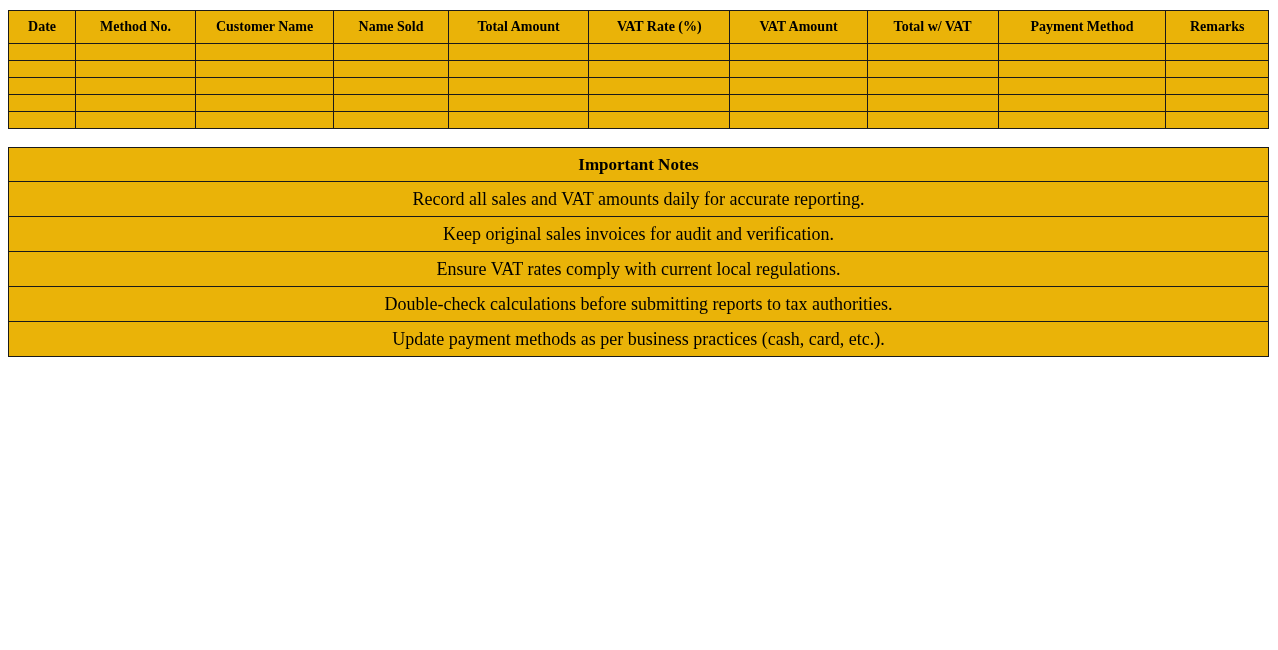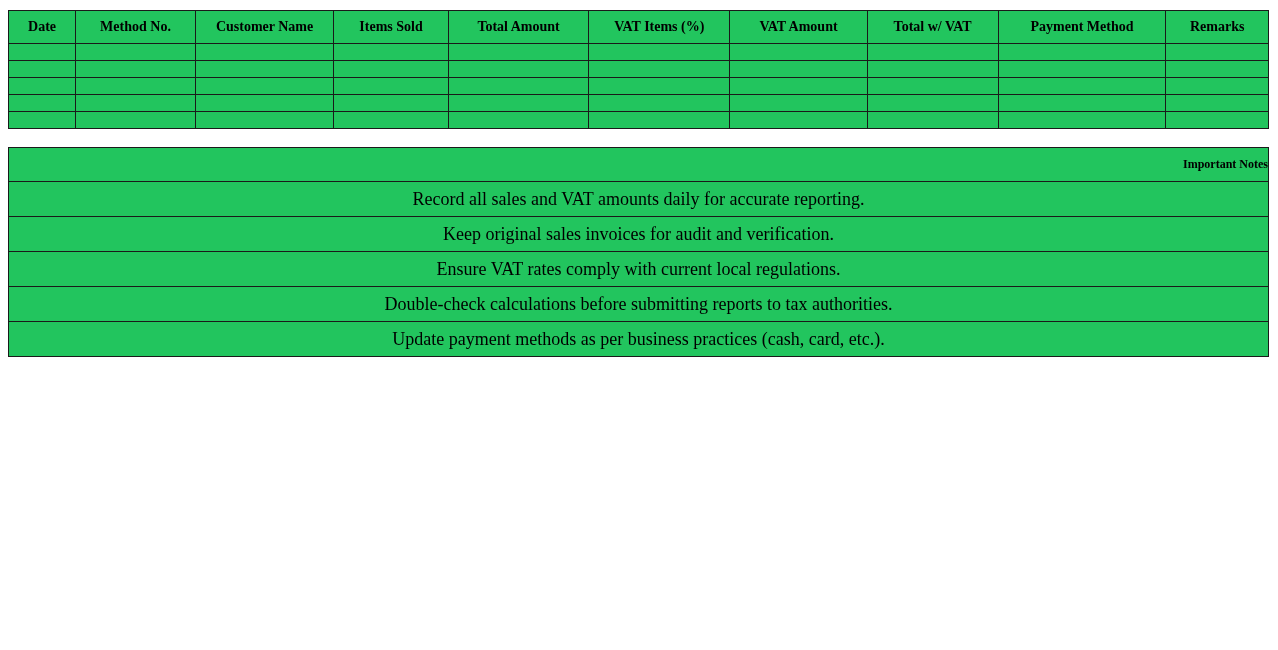--- a/index.html
+++ b/index.html
@@ -14,21 +14,21 @@
     position: relative;
     width: 1278px;
     height: 650px;
     overflow: hidden;
   }
   table {
     border-collapse: collapse;
     table-layout: fixed;
     width: 1261px;
     margin-left: 8px;
-    background: #22c55e;
+    background: #eab308;
     padding-left: 32px;
   }
   table, th, td {
     border: 1px solid #1a1a1a;
   }
   
   table.sales { margin-top: 10px; }
   table.sales th {
     height: 33px;
     font-size: 14px;
@@ -49,23 +49,23 @@
   table.sales th:nth-child(5),  table.sales td:nth-child(5)  { width: 138px; }
   table.sales th:nth-child(6),  table.sales td:nth-child(6)  { width: 139px; }
   table.sales th:nth-child(7),  table.sales td:nth-child(7)  { width: 135px; }
   table.sales th:nth-child(8),  table.sales td:nth-child(8)  { width: 129px; }
   table.sales th:nth-child(9),  table.sales td:nth-child(9)  { width: 165px; }
   table.sales th:nth-child(10), table.sales td:nth-child(10) { width: 101px; }
   
   table.notes { margin-top: 18px; }
   table.notes th {
     height: 34px;
-    font-size: 12px;
+    font-size: 17px;
     font-weight: bold;
-    text-align: right;
+    text-align: center;
     vertical-align: middle;
   }
   table.notes td {
     height: 35px;
     font-size: 18px;
     font-weight: normal;
     text-align: center;
     vertical-align: middle;
     padding: 0 4px;
   }
@@ -74,23 +74,23 @@
 <body>
 
 <div class="page">
 
   <table class="sales">
     <thead>
       <tr id="sales-head-row">
           <th>Date</th>
           <th>Method No.</th>
           <th>Customer Name</th>
-          <th>Items Sold</th>
+          <th>Name Sold</th>
           <th>Total Amount</th>
-          <th>VAT Items (%)</th>
+          <th>VAT Rate (%)</th>
           <th>VAT Amount</th>
           <th>Total w/ VAT</th>
           <th>Payment Method</th>
           <th>Remarks</th>
         </tr>
     </thead>
     <tbody id="sales-body">
         <tr>
           <td></td>
           <td></td>

